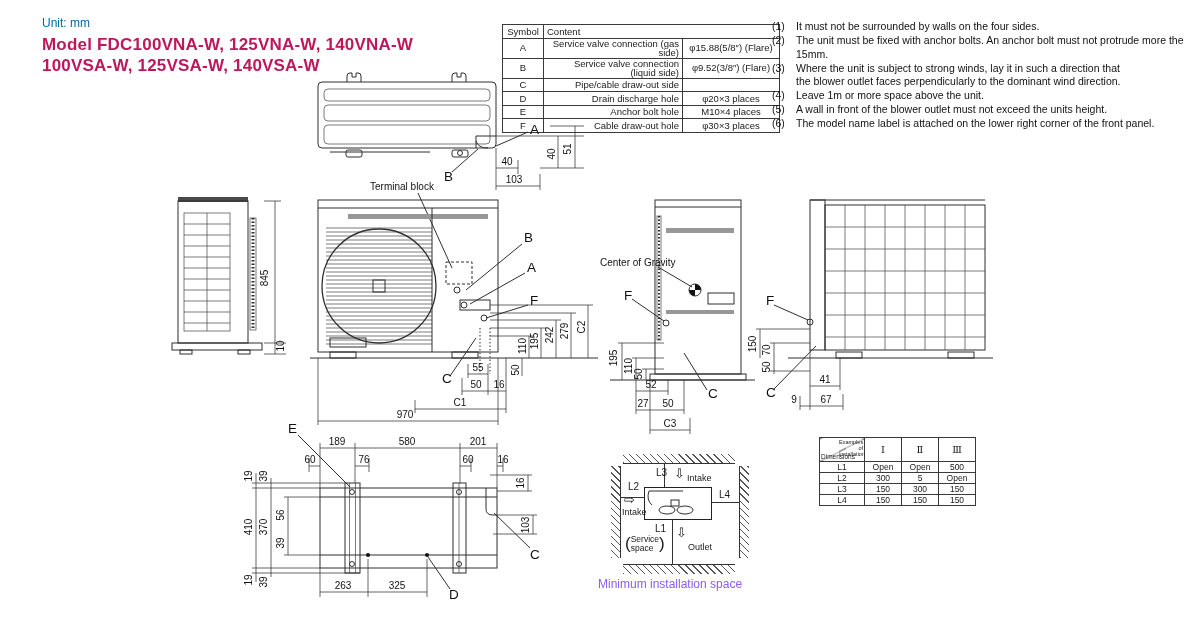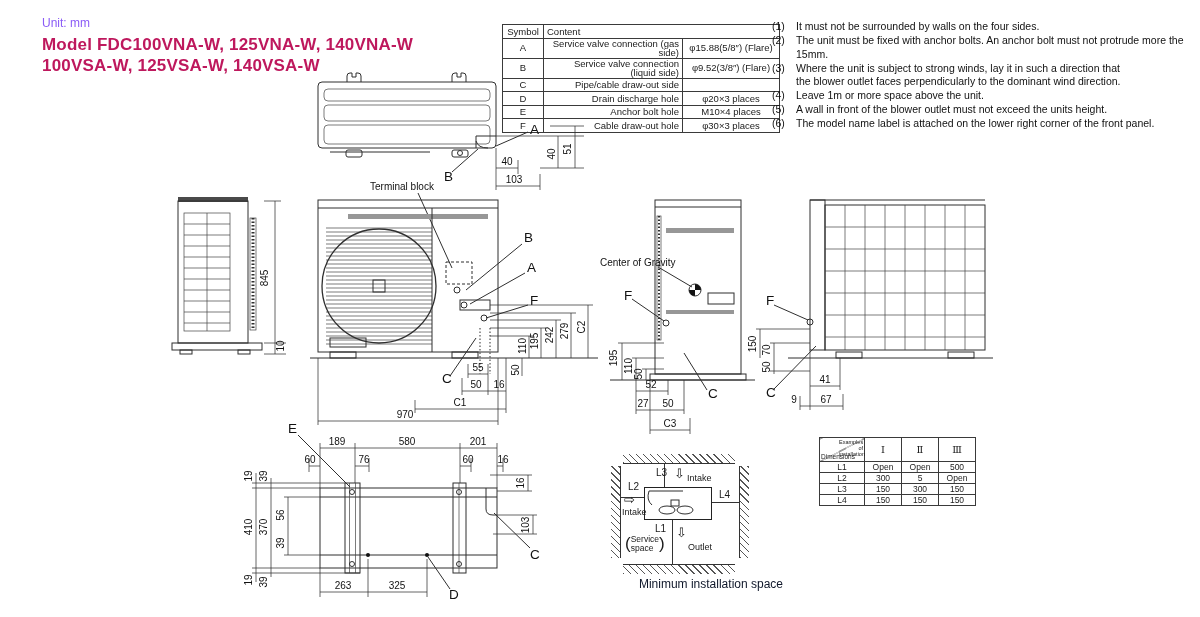--- a/index.html
+++ b/index.html
@@ -1,21 +1,21 @@
 <!DOCTYPE html>
 <html><head>
 <meta charset="utf-8">
 <style>
   html,body{margin:0;padding:0;background:#fff;}
   #canvas{position:relative;width:1200px;height:617px;background:#ffffff;
     font-family:"Liberation Sans",sans-serif;color:#1a1a1a;overflow:hidden;}
   .abs{position:absolute;}
 
   
-  .title-unit{left:42px;top:16px;font-size:12px;color:#8b5cf6;}
+  .title-unit{left:42px;top:16px;font-size:12px;color:#0369a1;}
   .title-model{left:42px;top:34px;font-size:17px;font-weight:bold;color:#be185d;line-height:1.25;letter-spacing:.2px;}
 
   
   table{border-collapse:collapse;}
   td,th{border:1px solid #3a3a3a;padding:0 3px;font-weight:normal;}
 
   .sym-table{left:502px;top:24px;font-size:9.5px;}
   .sym-table td{height:12.5px;line-height:1;}
   .sym-table .c-sym{width:34px;text-align:center;}
   .sym-table .c-txt{width:132px;text-align:right;}
@@ -65,21 +65,21 @@
   .wall-top{left:25px;top:14px;width:112px;height:9px;border-bottom:1px solid #333;}
   .wall-bottom{left:25px;top:124px;width:112px;height:9px;border-top:1px solid #333;}
   .wall-left{left:13px;top:26px;width:9px;height:92px;border-right:1px solid #333;}
   .wall-right{left:141px;top:26px;width:9px;height:92px;border-left:1px solid #333;}
   .unitbox{left:46px;top:47px;width:66px;height:31px;border:1.5px solid #222;background:#fff;}
   .mline{position:absolute;background:#333;}
   .blockarrow{position:absolute;font-size:13px;color:#222;line-height:1;}
   .mlbl{position:absolute;line-height:1;}
   .svc{left:27px;top:95px;display:flex;align-items:center;font-size:8.5px;line-height:1.1;}
   .svc .par{font-size:17px;font-weight:200;}
-  .caption{left:598px;top:577px;width:185px;text-align:right;font-size:12px;color:#0f172a;}
+  .caption{left:598px;top:577px;width:185px;text-align:left;font-size:12px;color:#8b5cf6;}
 </style>
 </head>
 <body>
 
 <div id="canvas">
 
   <div class="abs title-unit">Unit: mm</div>
   <div class="abs title-model">
     <div>Model FDC100VNA-W, 125VNA-W, 140VNA-W</div>
     <div>100VSA-W, 125VSA-W, 140VSA-W</div>

